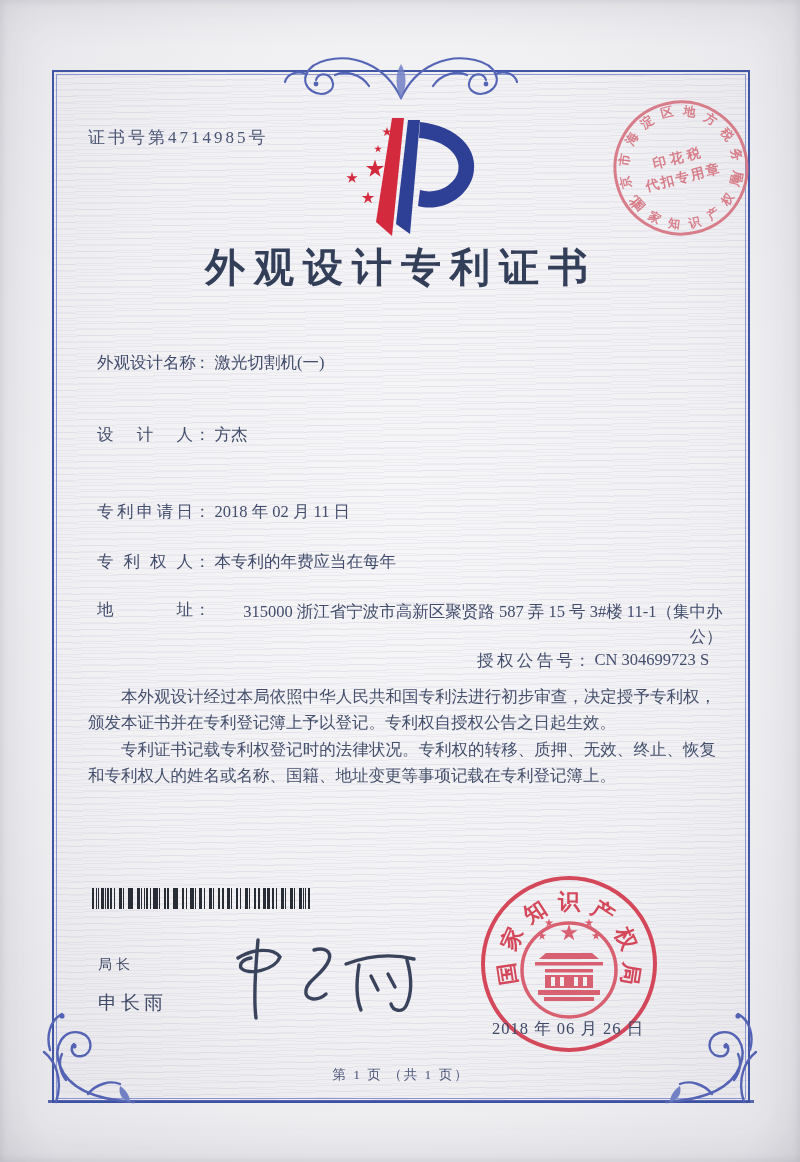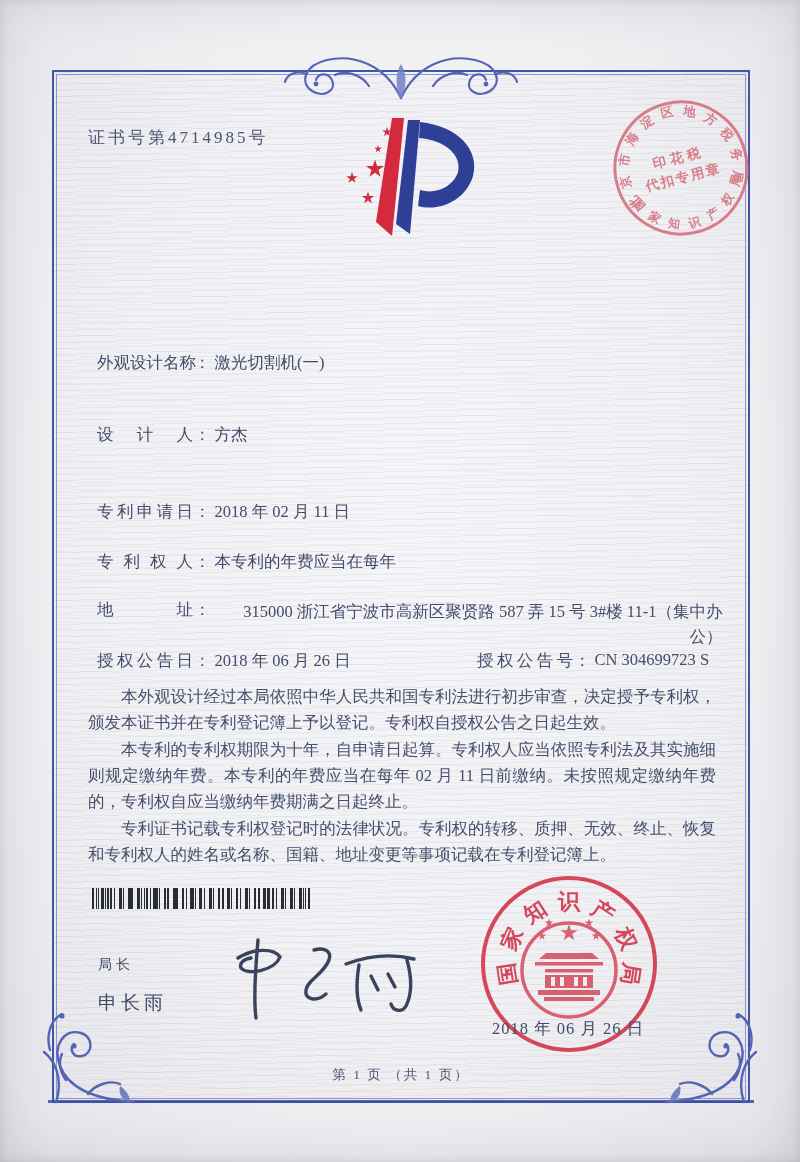--- a/index.html
+++ b/index.html
@@ -125,44 +125,43 @@
 
     <path d="M62,2 L74,2 L62,120 L46,106 Z" fill="#d42a3d"></path>
 
     <use href="#star" transform="translate(57,16) scale(5)" fill="#d42a3d"></use>
     <use href="#star" transform="translate(48,33) scale(4)" fill="#d42a3d"></use>
     <use href="#star" transform="translate(45,53) scale(9.5)" fill="#d42a3d"></use>
     <use href="#star" transform="translate(22,62) scale(6)" fill="#d42a3d"></use>
     <use href="#star" transform="translate(38,82) scale(6.5)" fill="#d42a3d"></use>
   </svg>
 
+  <div class="title">外观设计专利证书</div>
 
   <div class="frow" style="top:352px">
     <span class="flabel">外观设计名称</span><span class="fcolon">：</span><span class="fvalue">激光切割机(一)</span>
   </div>
   <div class="frow" style="top:424px">
     <span class="flabel">设计人</span><span class="fcolon">：</span><span class="fvalue">方杰</span>
   </div>
   <div class="frow" style="top:501px">
     <span class="flabel">专利申请日</span><span class="fcolon">：</span><span class="fvalue">2018 年 02 月 11 日</span>
   </div>
   <div class="frow" style="top:551px">
     <span class="flabel">专利权人</span><span class="fcolon">：</span><span class="fvalue">本专利的年费应当在每年</span>
   </div>
   <div class="frow" style="top:599px">
     <span class="flabel">地址</span><span class="fcolon">：</span><span class="fvalue wrap">315000 浙江省宁波市高新区聚贤路 587 弄 15 号 3#楼 11-1（集中办公）</span>
   </div>
   <div class="frow" style="top:650px">
-    <span><span class="flabel">授权公告日</span><span class="fcolon">：</span><span class="fvalue">2018 年 06 月 26 日</span></span>
     <span class="fgroup2"><span class="flabel">授权公告号</span><span class="fcolon">：</span><span class="fvalue">CN 304699723 S</span></span>
   </div>
 
   <div class="paras">
     <p>本外观设计经过本局依照中华人民共和国专利法进行初步审查，决定授予专利权，颁发本证书并在专利登记簿上予以登记。专利权自授权公告之日起生效。</p>
-    <p>本专利的专利权期限为十年，自申请日起算。专利权人应当依照专利法及其实施细则规定缴纳年费。本专利的年费应当在每年 02 月 11 日前缴纳。未按照规定缴纳年费的，专利权自应当缴纳年费期满之日起终止。</p>
     <p>专利证书记载专利权登记时的法律状况。专利权的转移、质押、无效、终止、恢复和专利权人的姓名或名称、国籍、地址变更等事项记载在专利登记簿上。</p>
   </div>
 
   <div class="barcode"></div>
 
   <div class="signer-title">局长</div>
   <div class="signer-name">申长雨</div>
 
   <svg class="signature" viewBox="0 0 205 95">
     <g stroke="#39435c" stroke-width="3.4" fill="none" stroke-linecap="round">

